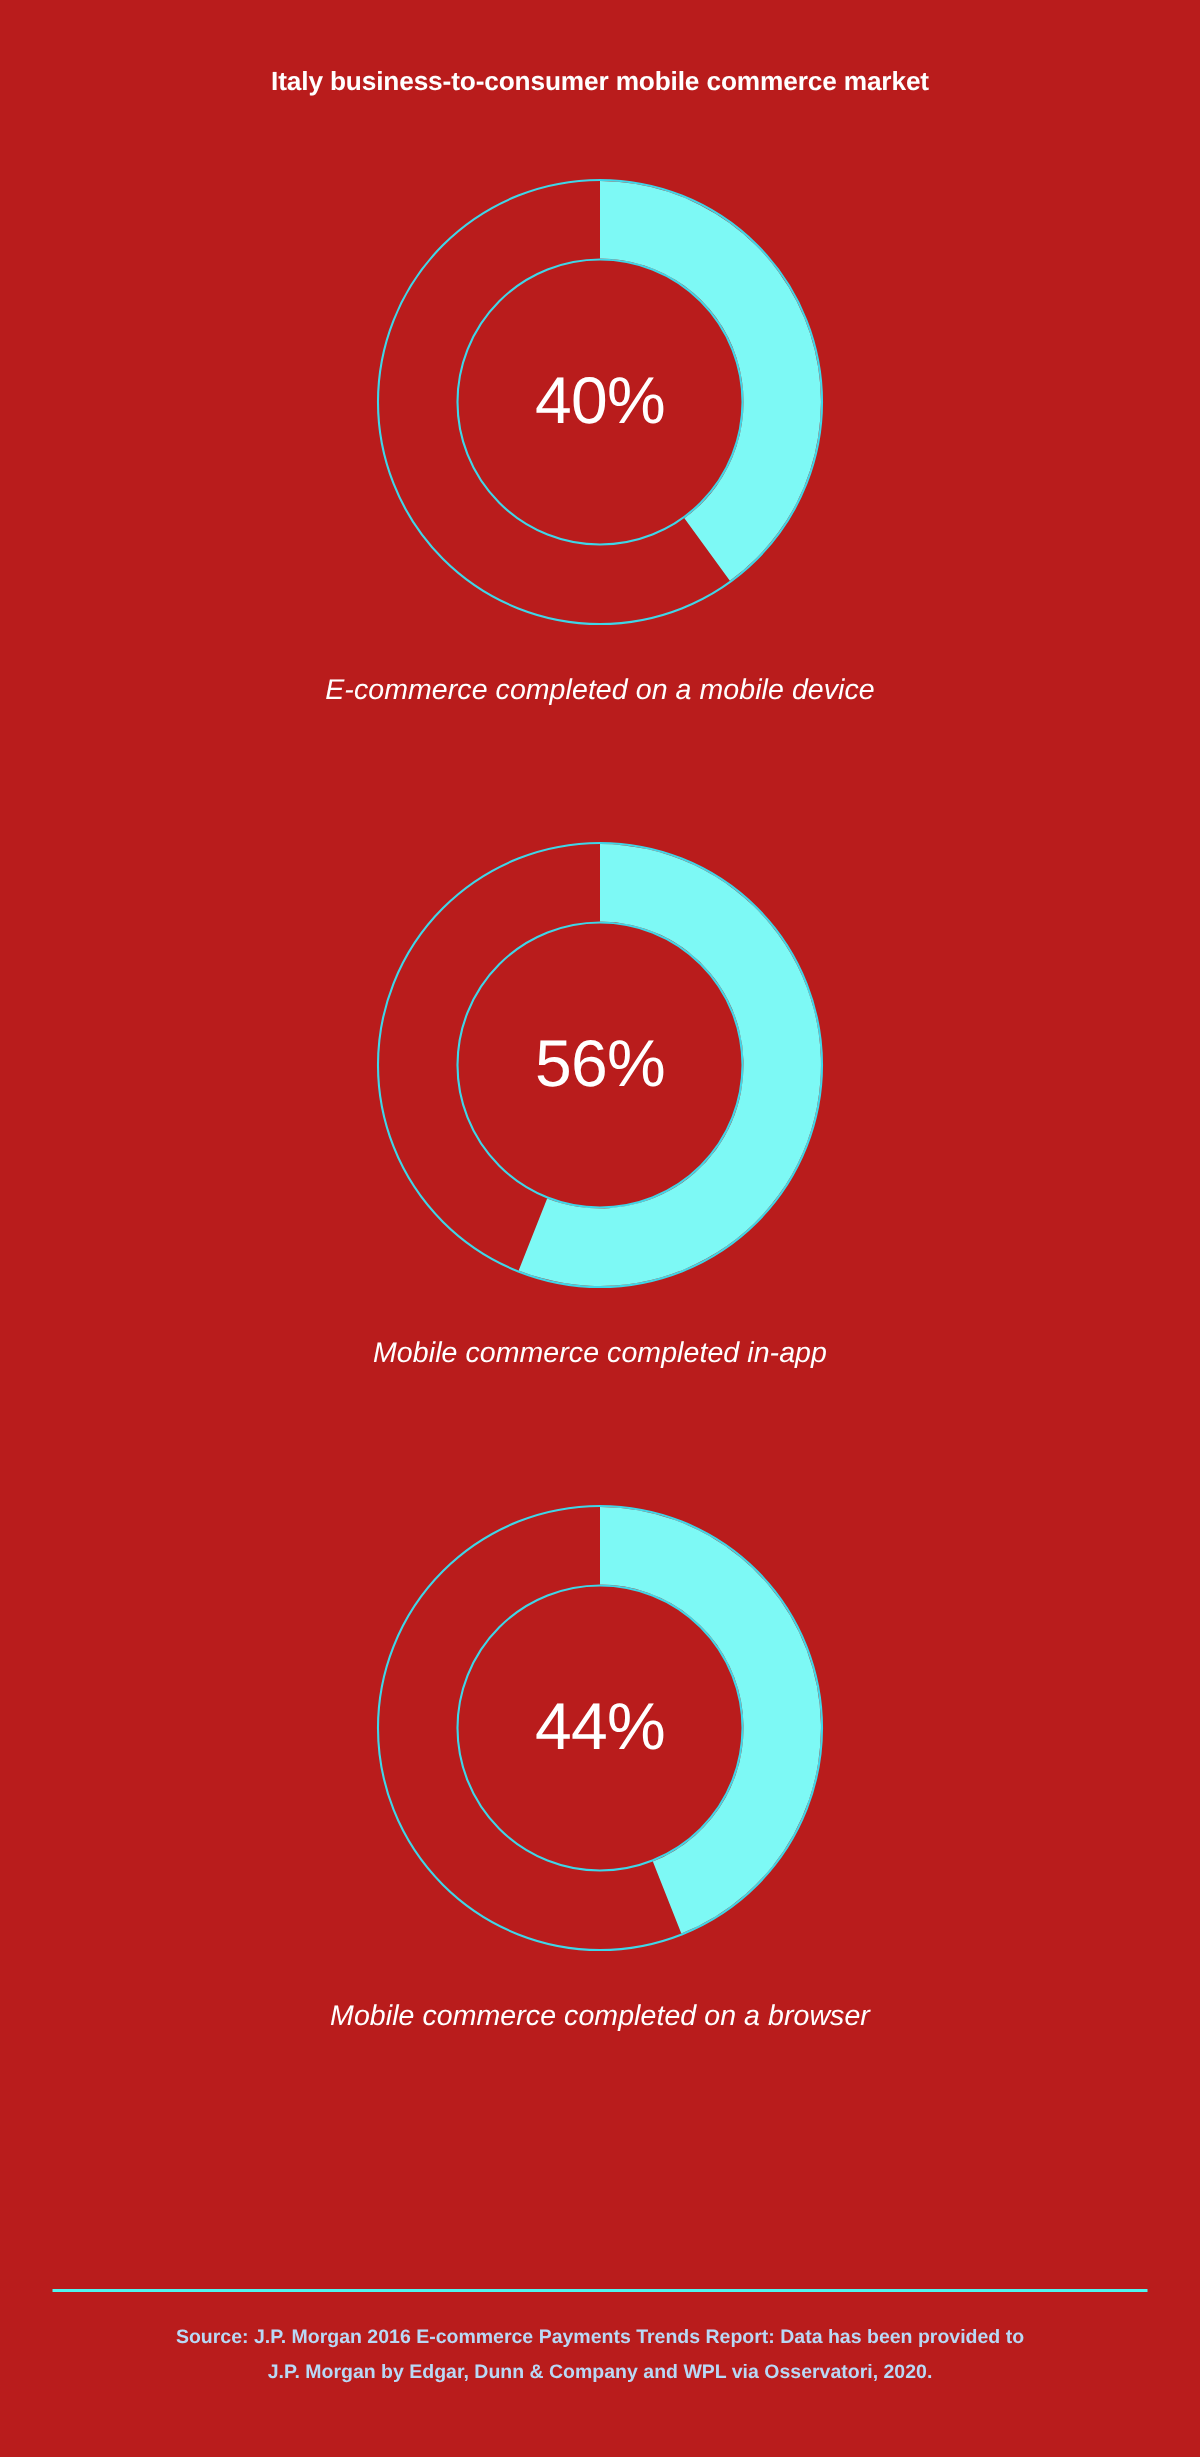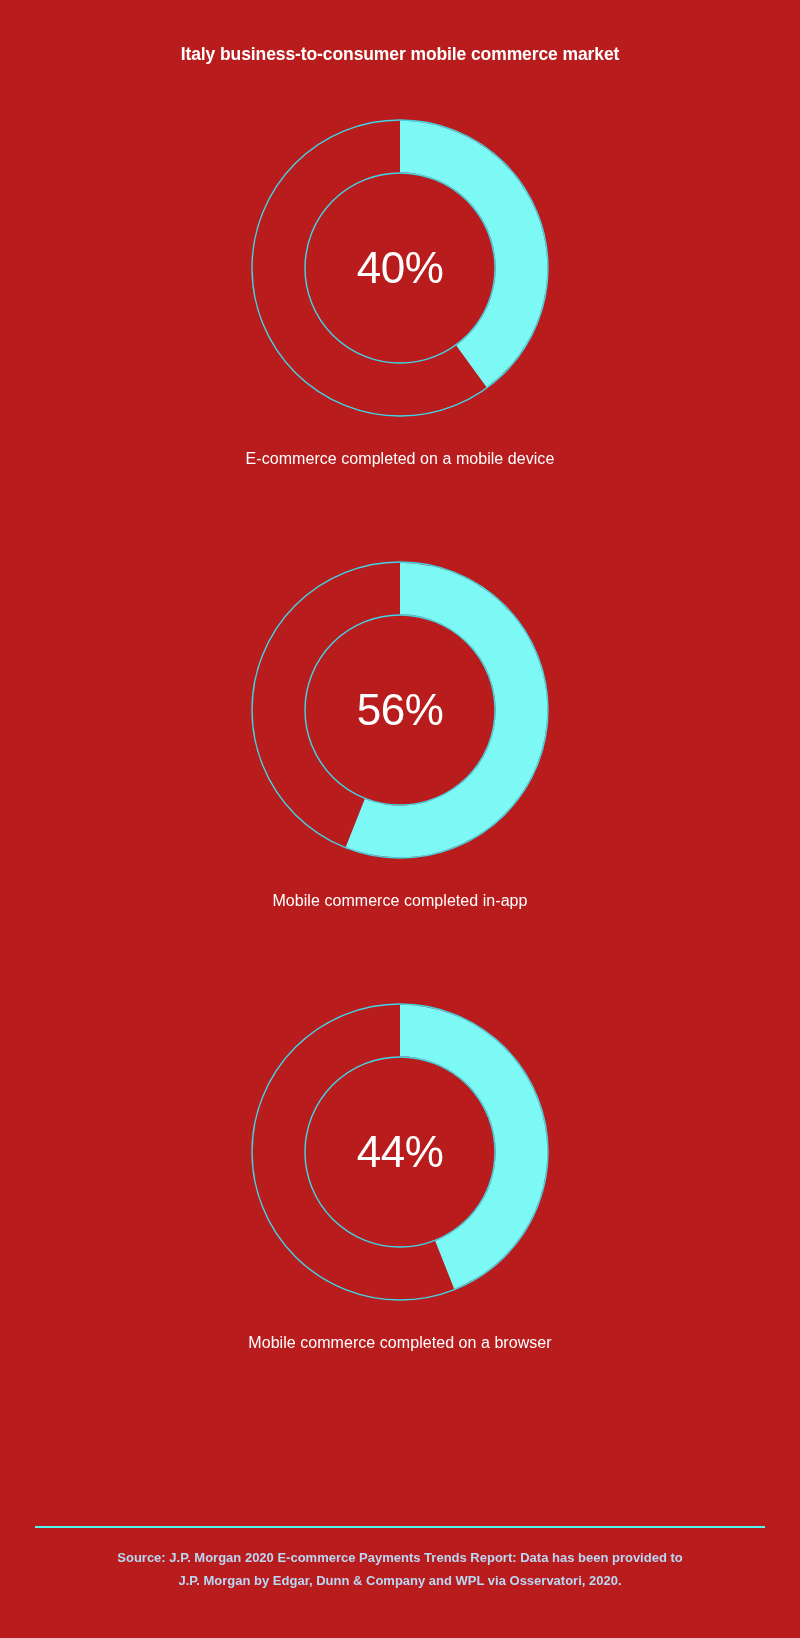--- a/index.html
+++ b/index.html
@@ -64,24 +64,25 @@
     color: #ffffff;
     font-size: 44px;
     font-weight: normal;
     letter-spacing: -0.5px;
     pointer-events: none;
   }
   .donut-label {
     width: 800px;
     text-align: center;
     color: #ffffff;
-    font-size: 16px;
+    font-size: 19px;
     font-weight: normal;
     margin-top: 32px;
     letter-spacing: 0.05px;
+    font-style: italic;
   }
   .divider {
     position: absolute;
     left: 35px;
     width: 730px;
     top: 1526px;
     height: 2px;
     background: #4ff5ef;
   }
   .source {
@@ -139,17 +140,17 @@
         <div class="donut-value">44%</div>
       </div>
       <div class="donut-label">Mobile commerce completed on a browser</div>
     </div>
 
   </div>
 
   <div class="divider"></div>
 
   <div class="source">
-    <div>Source: J.P. Morgan 2020 E-commerce Payments Trends Report: Data has been provided to</div>
+    <div>Source: J.P. Morgan 2016 E-commerce Payments Trends Report: Data has been provided to</div>
     <div>J.P. Morgan by Edgar, Dunn &amp; Company and WPL via Osservatori, 2020.</div>
   </div>
 
 </div>
 
 </body></html>

